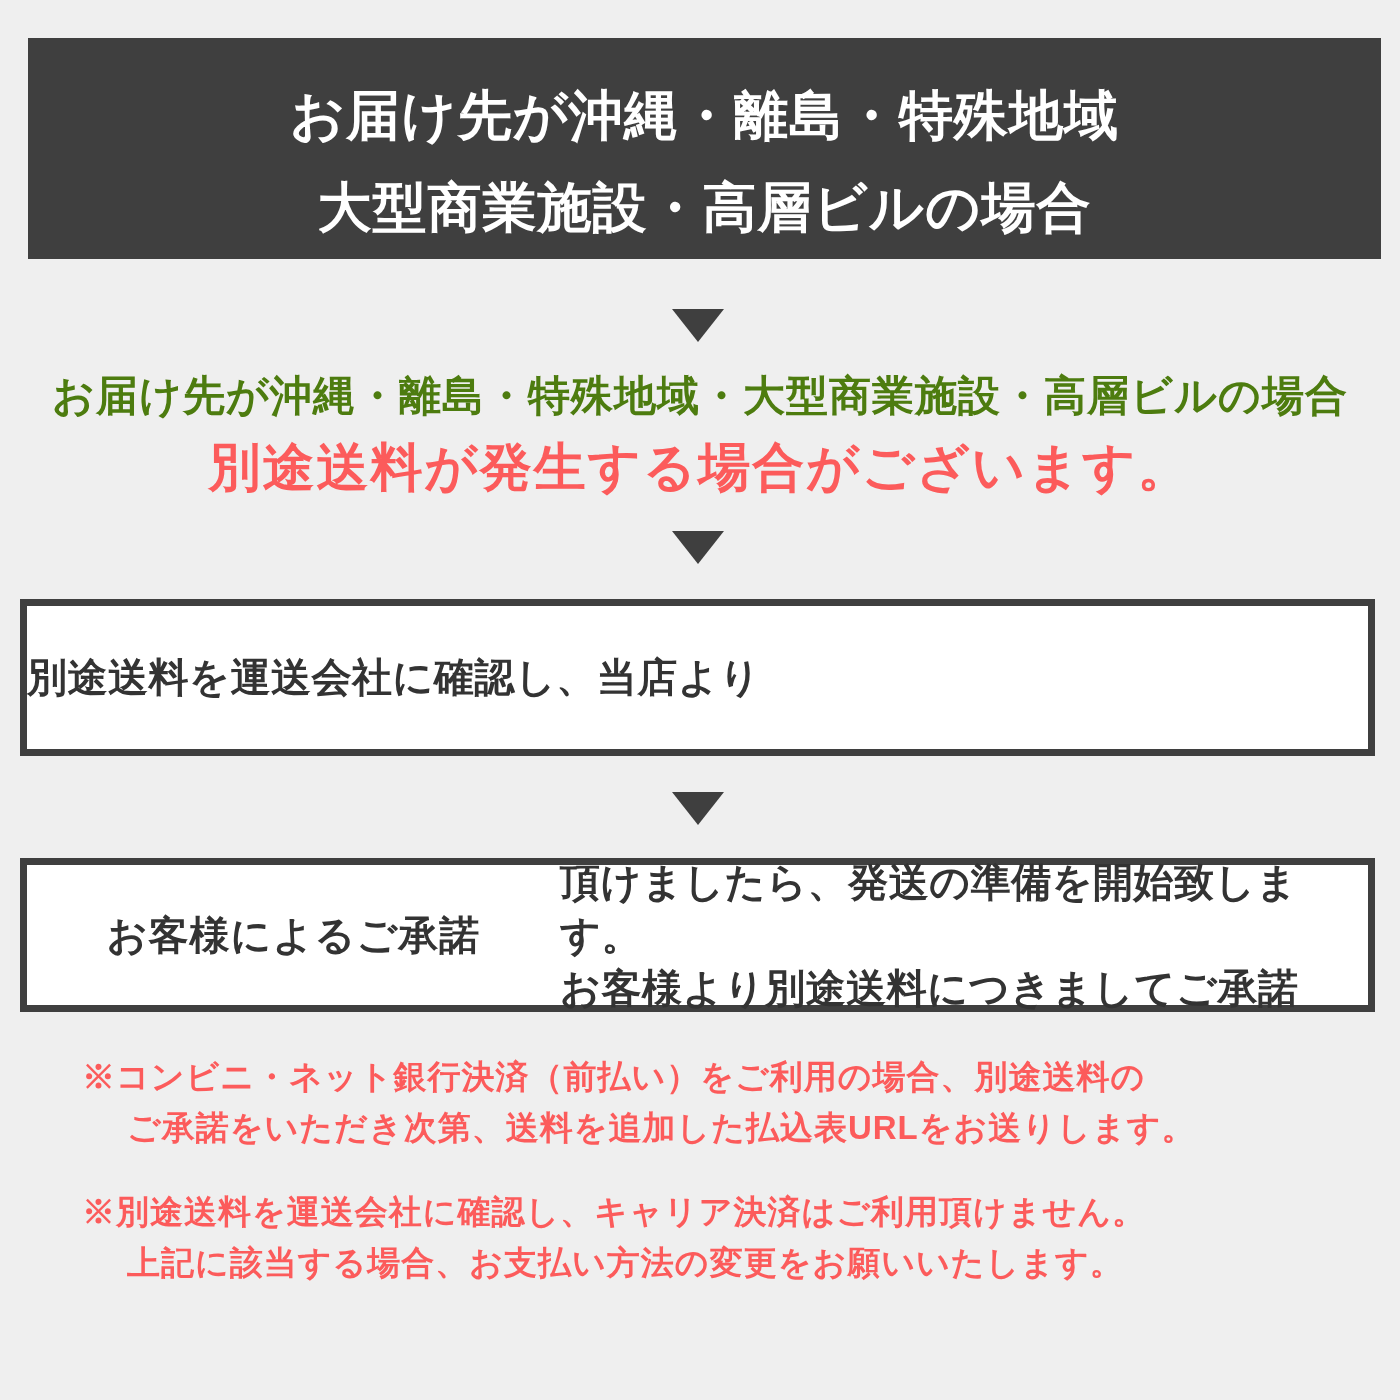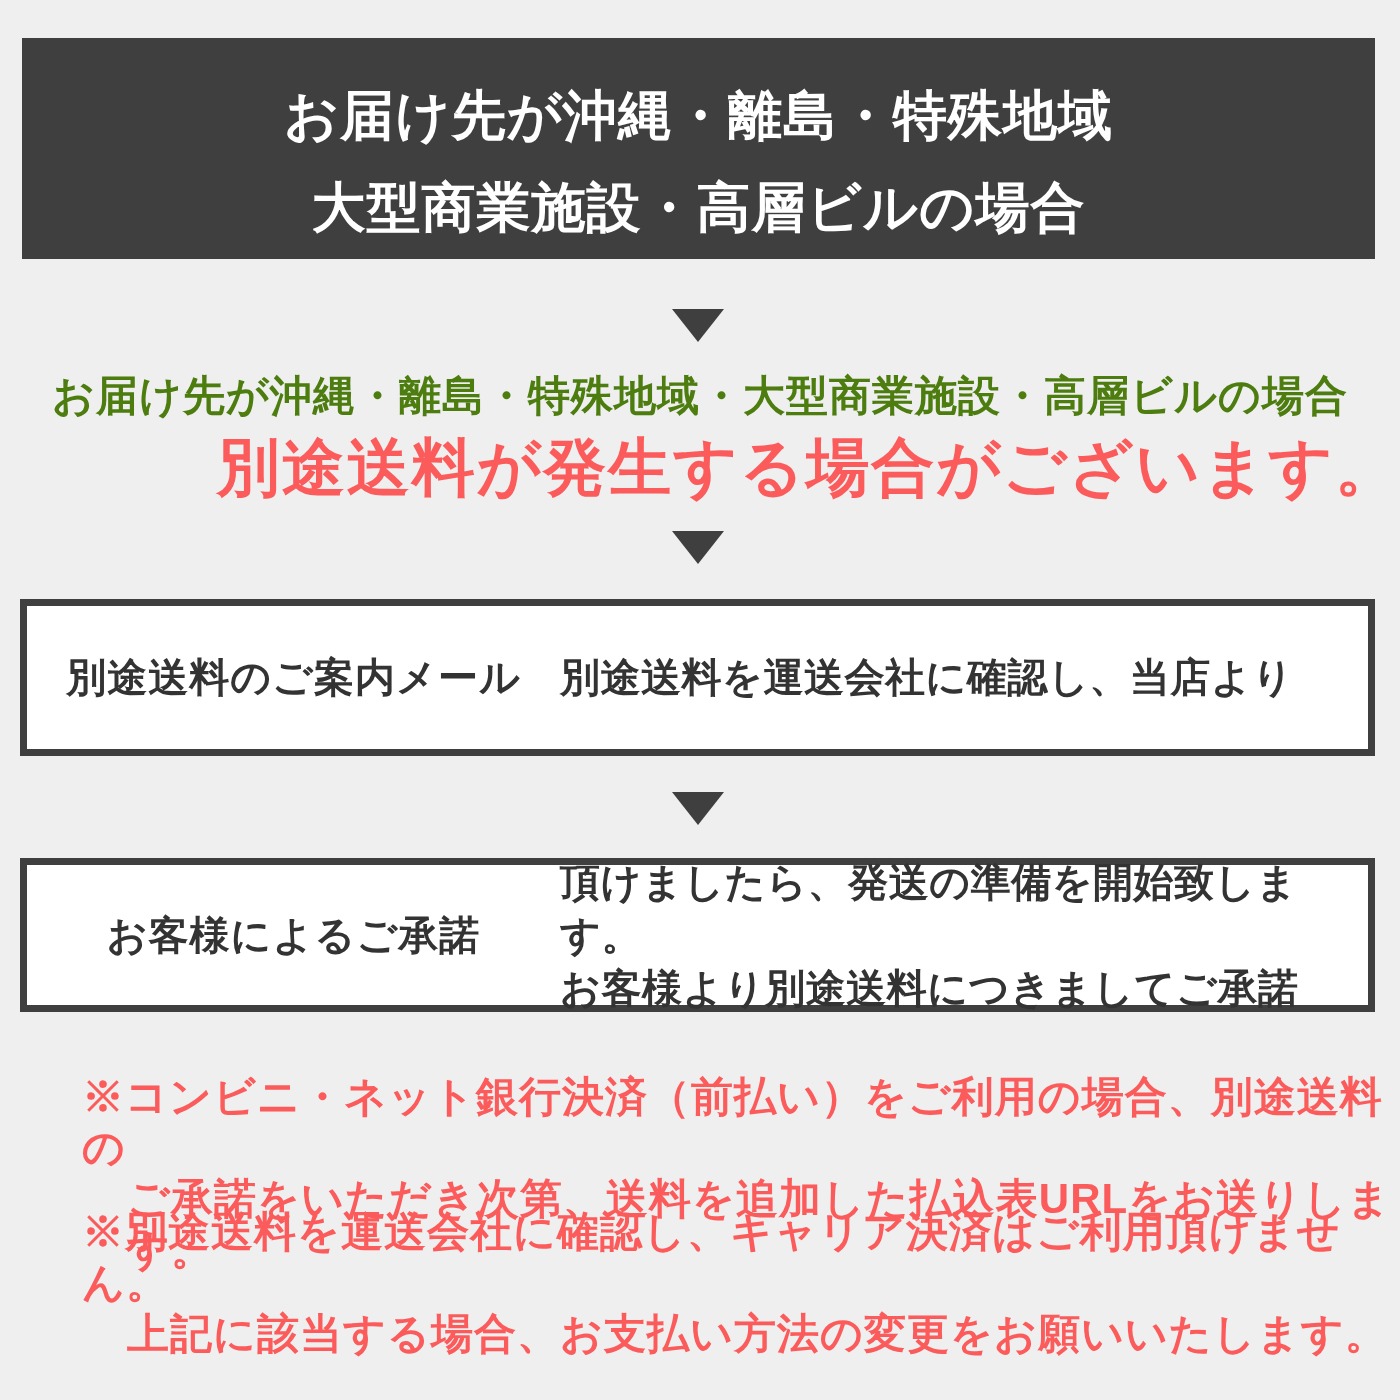--- a/index.html
+++ b/index.html
@@ -9,21 +9,21 @@
     height: 1400px;
     background: #efefef;
     font-family: "Liberation Sans", sans-serif;
     font-weight: bold;
     overflow: hidden;
   }
 
   
   .banner {
     position: absolute;
-    left: 22px;
+    left: 28px;
     top: 38px;
     width: 1353px;
     height: 221px;
     background: #3f3f3f;
     color: #ffffff;
     display: flex;
     flex-direction: column;
     align-items: center;
     padding-top: 31px;
     box-sizing: border-box;
@@ -57,23 +57,23 @@
     color: #4d7c0f;
     font-size: 42px;
     line-height: 48px;
     letter-spacing: 1px;
   }
   .lead-line2 {
     position: absolute;
     top: 430px;
     left: 0;
     width: 100%;
-    text-align: right;
+    text-align: center;
     color: #fc5b5b;
-    font-size: 63px;
+    font-size: 52px;
     line-height: 74px;
     letter-spacing: 2px;
   }
 
   
   .step-box {
     position: absolute;
     left: 20px;
     width: 1355px;
     background: #ffffff;
@@ -97,24 +97,23 @@
     font-size: 40px;
     line-height: 53px;
     letter-spacing: 0.5px;
   }
 
   
   .note {
     position: absolute;
     left: 82px;
     color: #fc5b5b;
-    font-size: 42px;
+    font-size: 33px;
     line-height: 51px;
     letter-spacing: 1px;
-    margin-top: 20px;
   }
   .note-1 { top: 1051px; }
   .note-2 { top: 1186px; }
   .note-line2 { padding-left: 45px; }
 </style>
 </head>
 <body>
 
 <div class="page">
 
@@ -124,21 +123,20 @@
   </div>
 
   <div class="down-arrow arrow-1"></div>
 
   <div class="lead-line1">お届け先が沖縄・離島・特殊地域・大型商業施設・高層ビルの場合</div>
   <div class="lead-line2">別途送料が発生する場合がございます。</div>
 
   <div class="down-arrow arrow-2"></div>
 
   <div class="step-box step-box-1">
-    <div class="step-label">別途送料のご案内メール</div>
     <div class="step-desc">
       <div>別途送料を運送会社に確認し、当店より</div>
     </div>
   </div>
 
   <div class="down-arrow arrow-3"></div>
 
   <div class="step-box step-box-2">
     <div class="step-label">お客様によるご承諾</div>
     <div class="step-desc">

